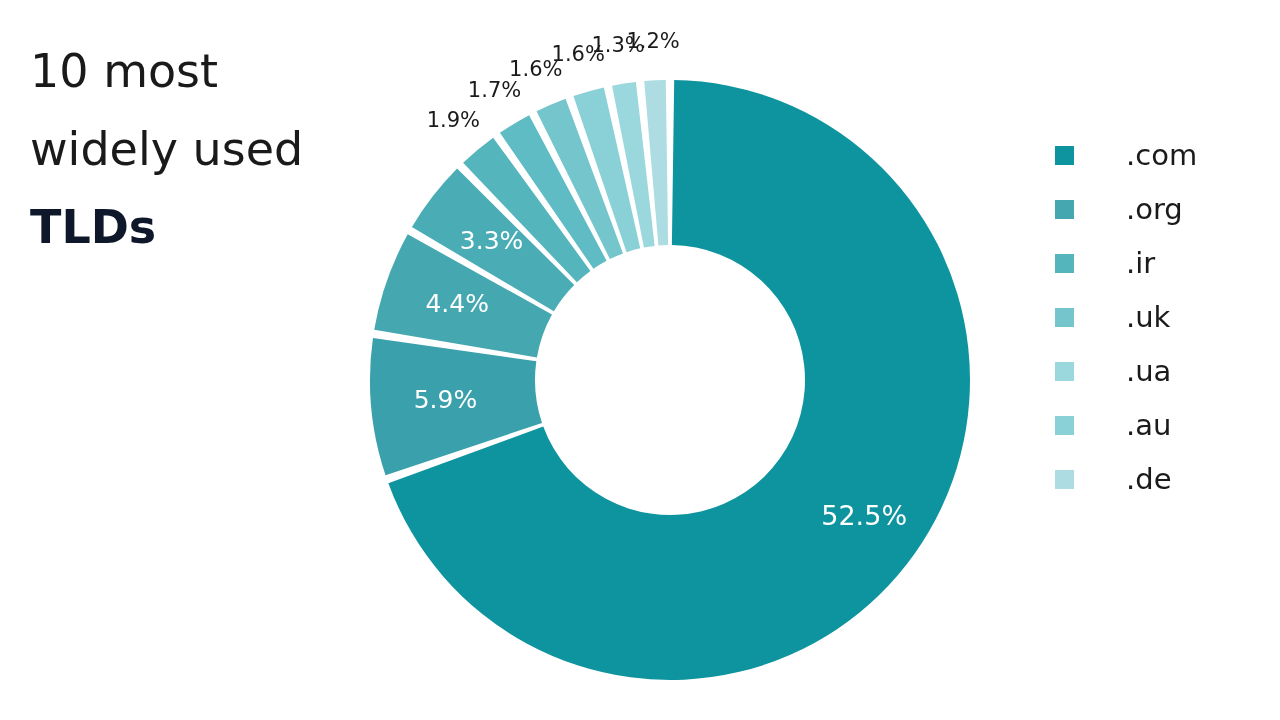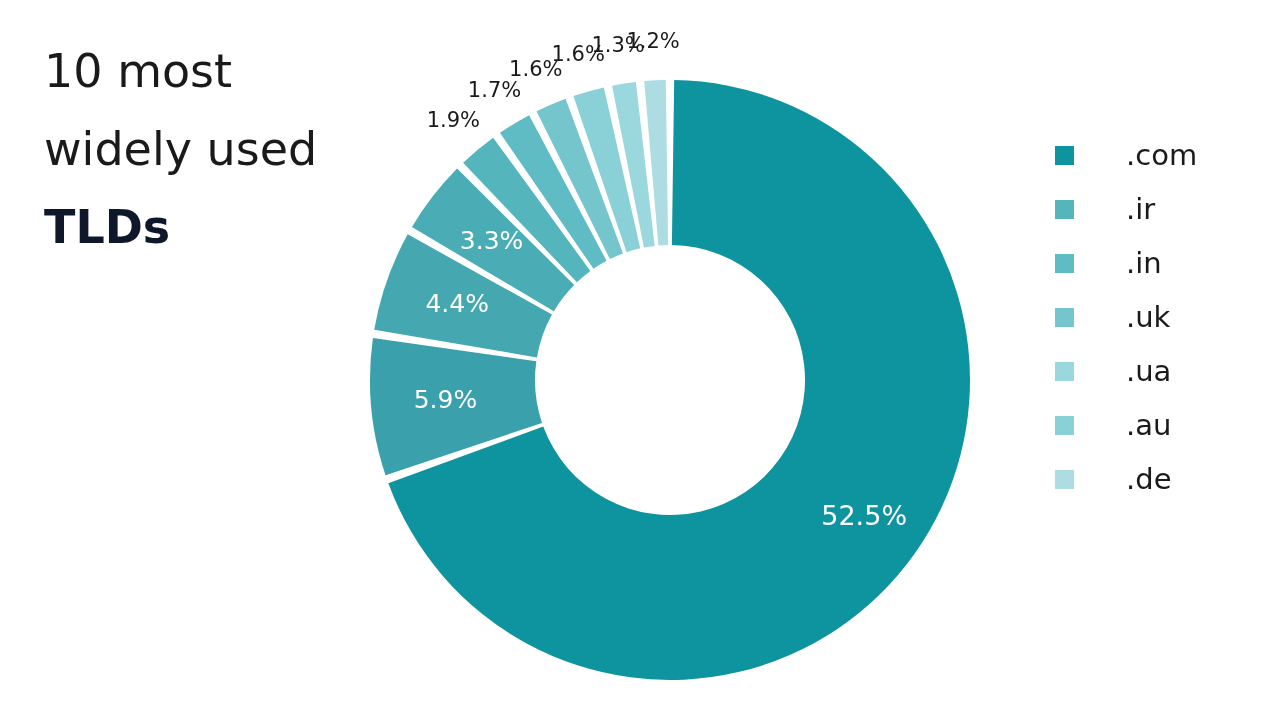--- a/index.html
+++ b/index.html
@@ -21,21 +21,20 @@
     height: 720px;
     background: #ffffff;
   }
 
   
   #title-block {
     position: absolute;
     left: 30px;
     top: 32px;
     width: 340px;
-    margin-left: 14px;
   }
   .title-line {
     font-size: 46px;
     line-height: 78px;
     color: #1a1a1a;
     font-weight: 400;
     letter-spacing: 0px;
     white-space: nowrap;
   }
   .title-line.accent {
@@ -136,26 +135,26 @@
         </g>
     </svg>
   </div>
 
   <div id="legend">
       <div class="legend-item">
         <span class="legend-swatch" style="background: rgb(14, 148, 158);"></span>
         <span class="legend-label">.com</span>
       </div>
       <div class="legend-item">
+        <span class="legend-swatch" style="background: rgb(69, 168, 177);"></span>
+        <span class="legend-label">.org</span>
+      </div>
+      <div class="legend-item">
         <span class="legend-swatch" style="background: rgb(85, 181, 189);"></span>
         <span class="legend-label">.ir</span>
-      </div>
-      <div class="legend-item">
-        <span class="legend-swatch" style="background: rgb(95, 188, 196);"></span>
-        <span class="legend-label">.in</span>
       </div>
       <div class="legend-item">
         <span class="legend-swatch" style="background: rgb(116, 197, 204);"></span>
         <span class="legend-label">.uk</span>
       </div>
       <div class="legend-item">
         <span class="legend-swatch" style="background: rgb(155, 216, 221);"></span>
         <span class="legend-label">.ua</span>
       </div>
       <div class="legend-item">

